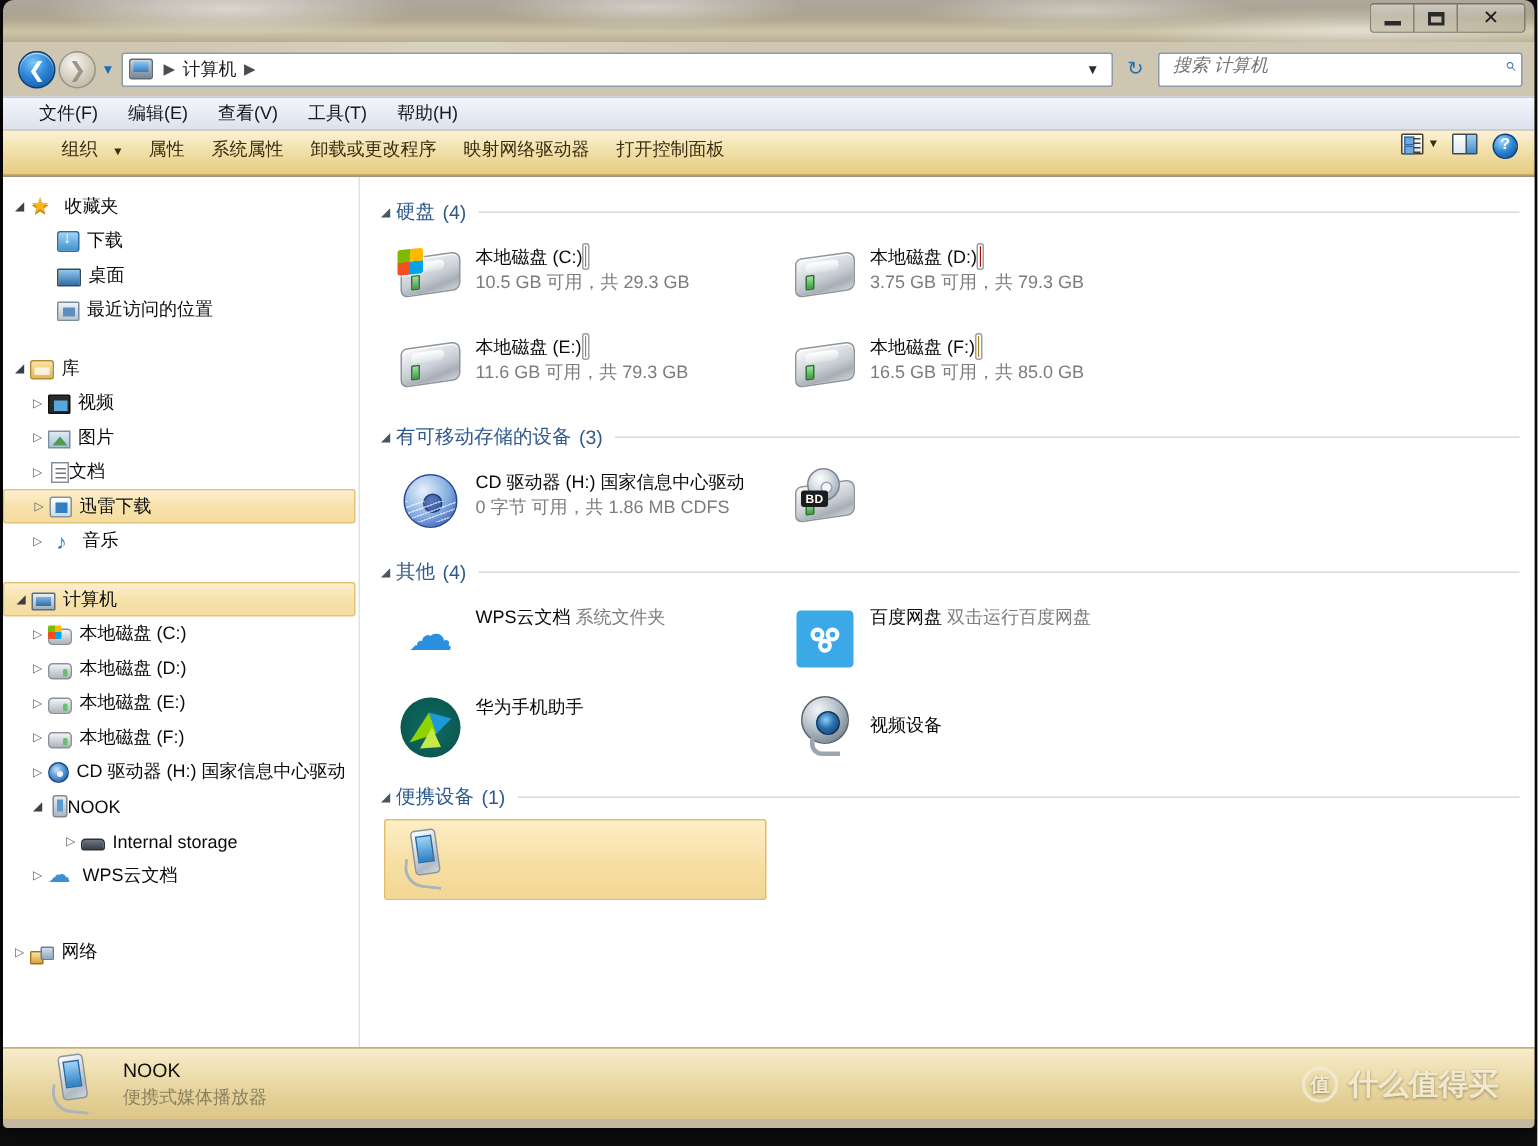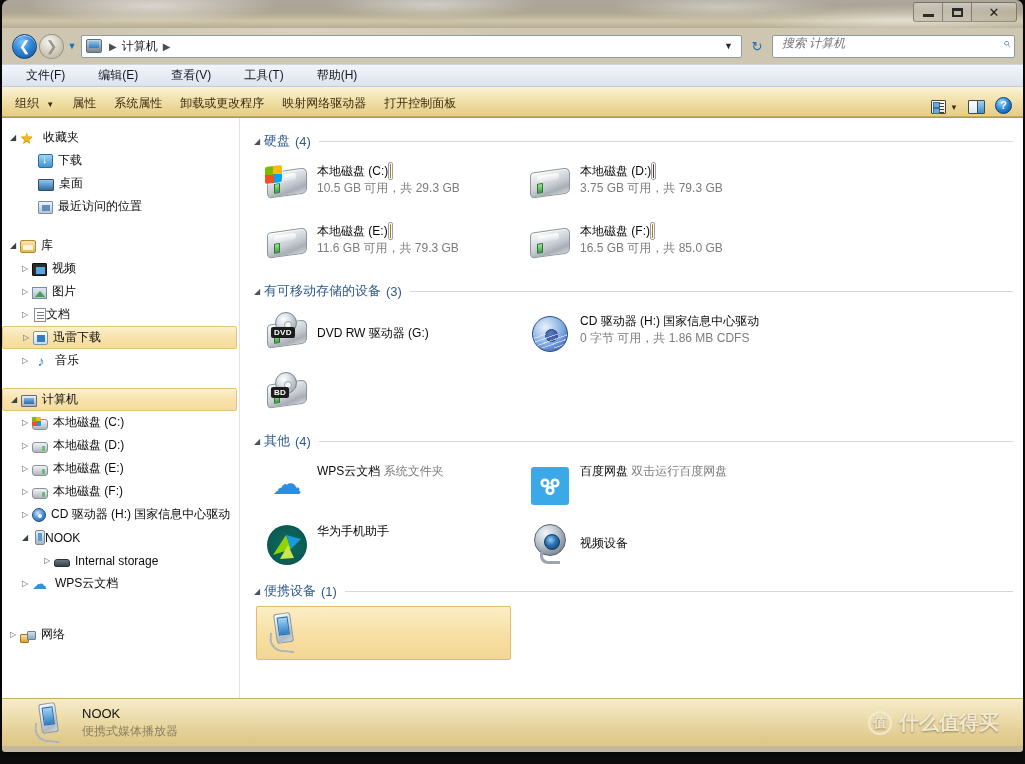--- a/index.html
+++ b/index.html
@@ -145,32 +145,32 @@
     background: transparent;
   }
   .search-ico { color:#2c6fae; font-size: 13px; flex:none; transform: scaleX(-1); }
 
   
   #menubar {
     position: absolute; left: 0; top: 64px; width: 100%; height: 23px;
     background: linear-gradient(180deg,#f3f5fa 0%, #e8ecf4 50%, #dde3ee 100%);
     border-top: 1px solid #cfd6e2;
     border-bottom: 1px solid #c3cbd8;
-    display: flex; align-items: center; padding-left: 14px; gap: 13px;
+    display: flex; align-items: center; padding-left: 14px; gap: 0px;
   }
   #menubar .mi {
     padding: 2px 10px; font-size: 12px; color: #11181f; cursor: default;
   }
 
   
   #toolbar {
     position: absolute; left:0; top: 87px; width: 100%; height: 30px;
     background: linear-gradient(180deg,#fbf3d8 0%, #f4e5b4 35%, #ecd798 70%, #e6cd86 100%);
     border-bottom: 1px solid #c9ab5b;
-    display: flex; align-items: flex-end; padding: 0 6px 0 4px;
+    display: flex; align-items: flex-start; padding: 0 6px 0 30px; font-family: Liberation Mono, monospace;
   }
   #toolbar .tb {
     padding: 4px 9px; font-size: 12px; color: #3b2d10; cursor: default; white-space: nowrap;
   }
   .caret { font-size: 8px; margin-left: 4px; color:#3b2d10; }
   .tb-spacer { flex: 1 1 auto; }
   .tbicon { display:flex; align-items:center; justify-content:center; padding: 2px 5px; cursor: default; }
   .icon-views {
     width: 15px; height: 14px; position: relative;
     border: 1px solid #4a4030; border-radius: 1px;
@@ -785,30 +785,20 @@
         </div>
 
         <div class="grouphdr">
           <span class="gexp">◢</span>
           <span class="gtitle">有可移动存储的设备</span>
           <span class="gtitle" style="margin-left:5px">(3)</span>
           <span class="gline"></span>
         </div>
         <div class="tiles">
 
-          <div class="tile" style="align-items:center">
-            <span class="tile-ico">
-              <span class="optdrive"></span>
-              <span class="optdisc"></span>
-              <span class="optbadge">DVD</span>
-            </span>
-            <span class="tile-body">
-              <span class="tile-name">DVD RW 驱动器 (G:)</span>
-            </span>
-          </div>
 
           <div class="tile">
             <span class="tile-ico">
               <span class="cd-big"></span>
             </span>
             <span class="tile-body">
               <span class="tile-name">CD 驱动器 (H:) 国家信息中心驱动</span>
               <span class="tile-sub">0 字节 可用，共 1.86 MB</span>
               <span class="tile-sub2">CDFS</span>
             </span>

